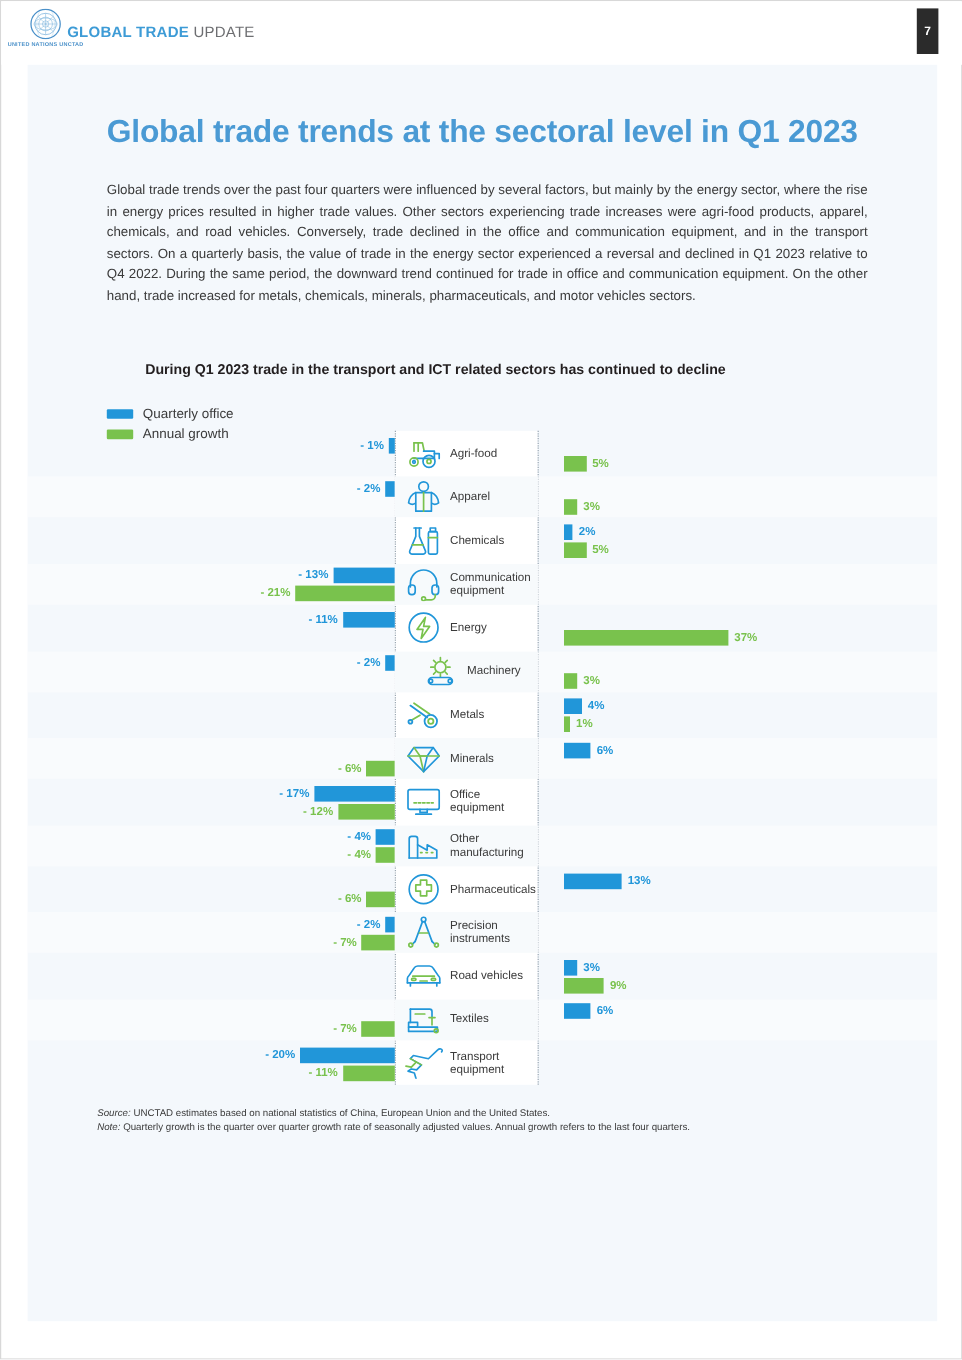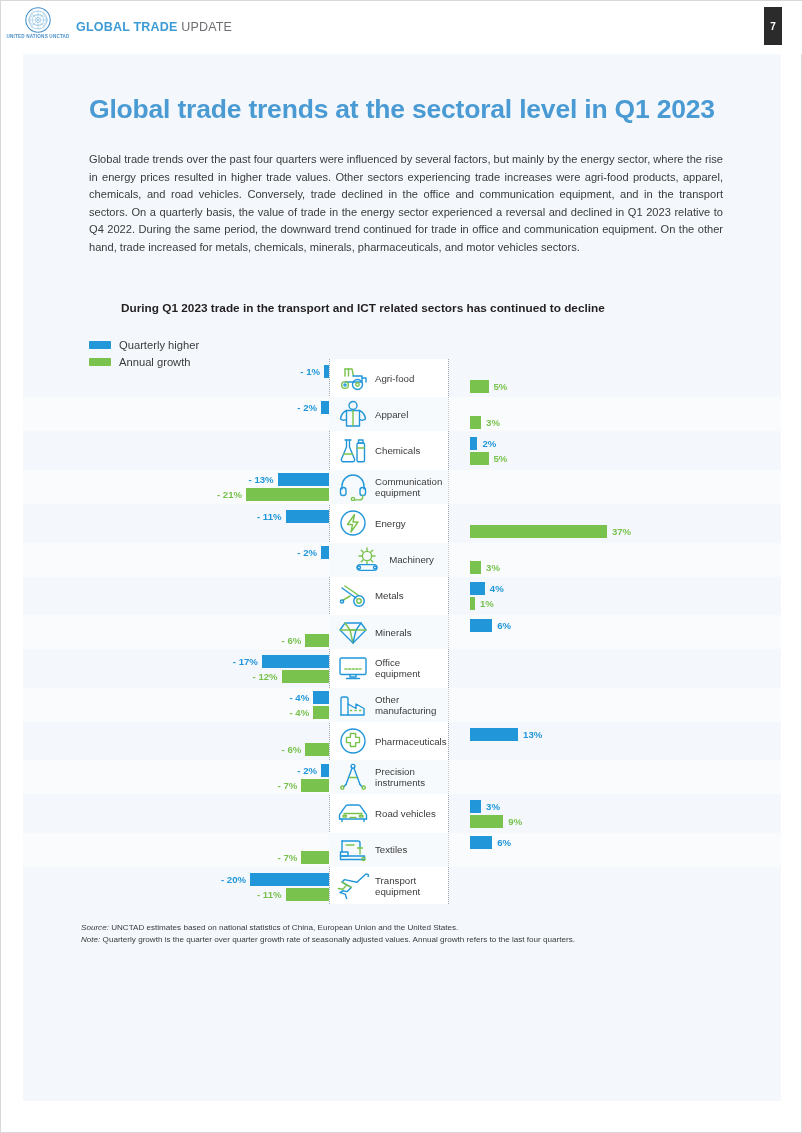--- a/index.html
+++ b/index.html
@@ -30,21 +30,21 @@
   }
   .un-emblem { width: 26px; height: 26px; display:block; }
   .unctad-mark {
     margin-top: 2px;
     font-size: 4.6px; letter-spacing: .2px; line-height: 4.6px;
     color: #4a90c9; font-weight: bold; text-align: center;
     white-space: nowrap;
   }
   .brand {
     position: absolute; left: 55px; top: 19px;
-    font-size: 12.5px; font-weight: bold; letter-spacing: .2px; margin-left: 20px;
+    font-size: 12.5px; font-weight: bold; letter-spacing: .2px;
   }
   .brand .b1 { color: #3d9bd6; }
   .brand .b2 { color: #6d6e71; font-weight: normal; }
 
   .page-badge {
     position: absolute; right: 21px; top: 6px;
     width: 18px; height: 38px;
     background: #2b2b2b;
     color: #ffffff;
     font-size: 10px; font-weight: bold;
@@ -196,21 +196,21 @@
 
     <h1 class="title">Global trade trends at the sectoral level in Q1 2023</h1>
 
     <p class="intro">Global trade trends over the past four quarters were influenced by several factors, but mainly by the energy sector, where the rise in energy prices resulted in higher trade values. Other sectors experiencing trade increases were agri-food products, apparel, chemicals, and road vehicles. Conversely, trade declined in the office and communication equipment, and in the transport sectors. On a quarterly basis, the value of trade in the energy sector experienced a reversal and declined in Q1 2023 relative to Q4 2022.  During the same period, the downward trend continued for trade in office and communication equipment. On the other hand, trade increased for metals, chemicals, minerals, pharmaceuticals, and motor vehicles sectors.</p>
 
     <div class="chart-heading">During Q1 2023 trade in the transport and ICT related sectors has continued to decline</div>
 
     <div class="legend">
       <div class="legend-row">
         <span class="legend-swatch" id="sw0" style="background: rgb(33, 150, 217);"></span>
-        <span class="legend-label">Quarterly higher</span>
+        <span class="legend-label">Quarterly office</span>
       </div>
       <div class="legend-row">
         <span class="legend-swatch" id="sw1" style="background: rgb(121, 194, 77);"></span>
         <span class="legend-label">Annual growth</span>
       </div>
     </div>
 
     <div class="chart">
       <div class="chart-inner" id="chart-inner">
         <div class="center-panel"></div>

